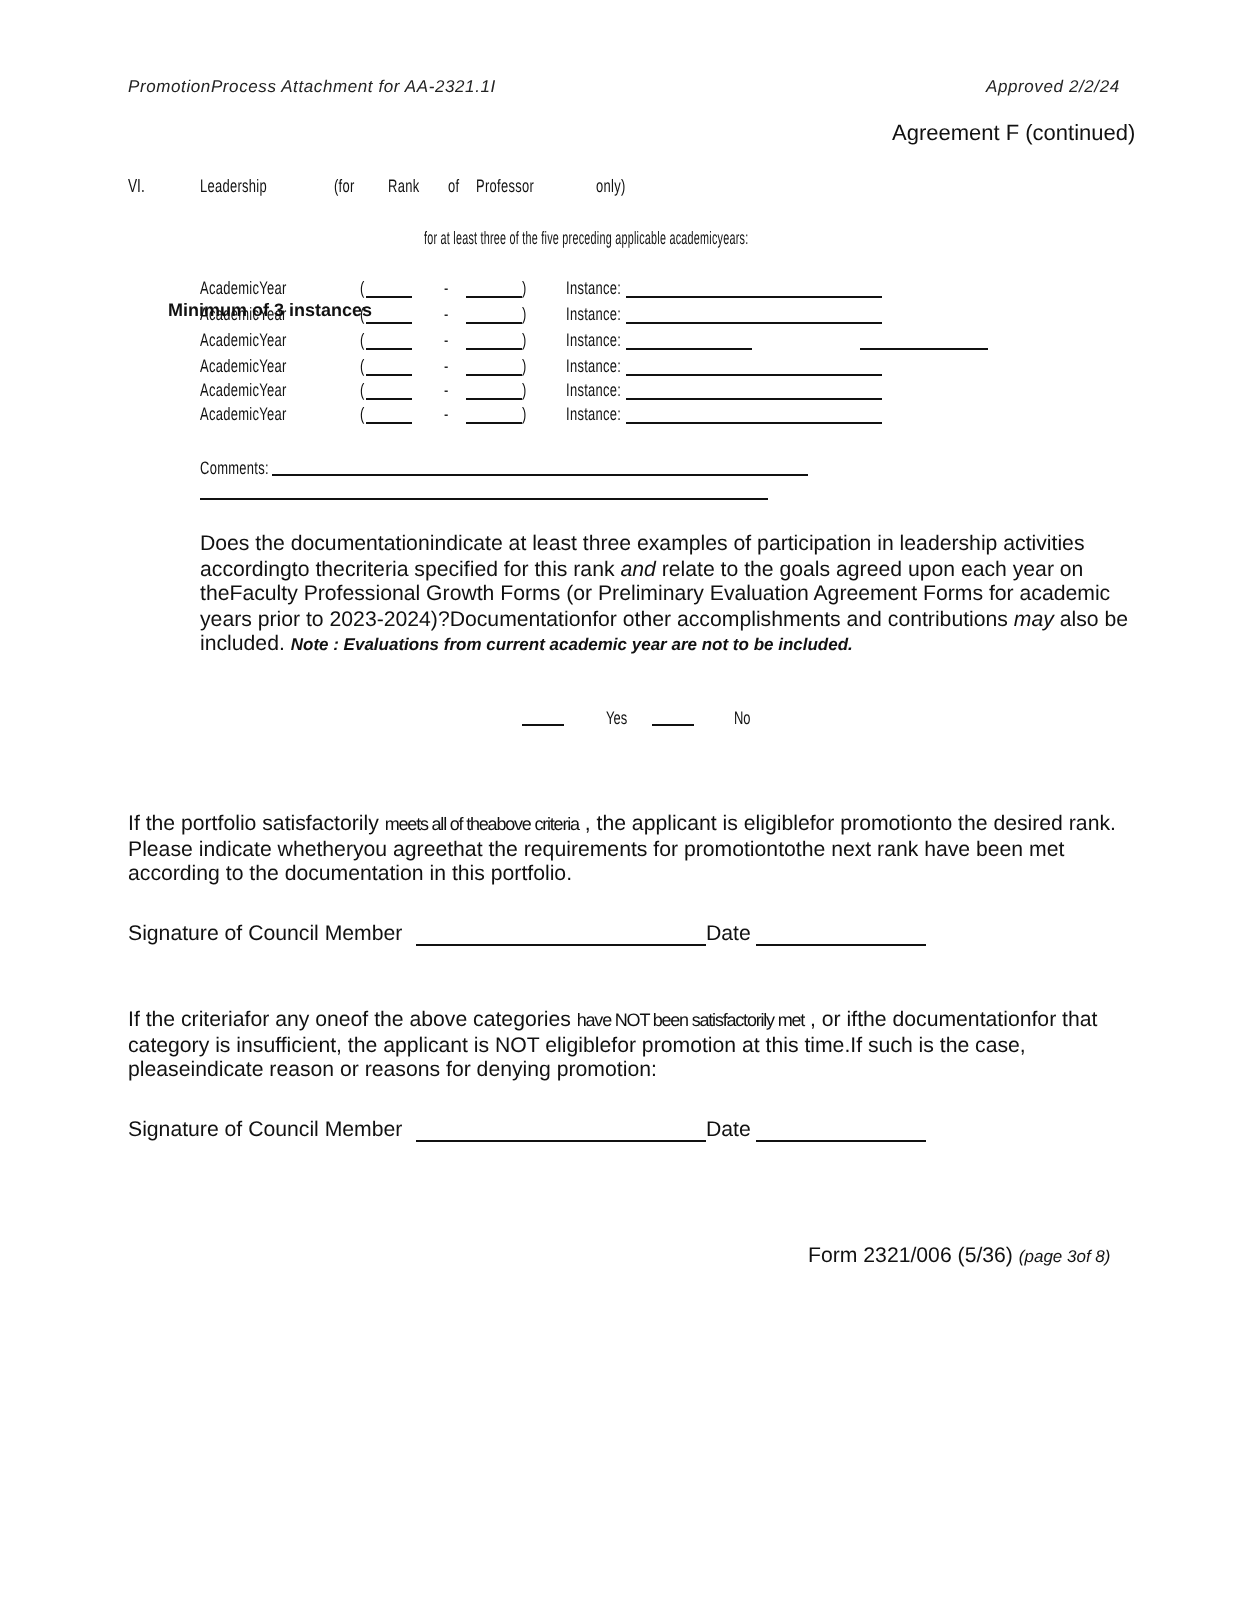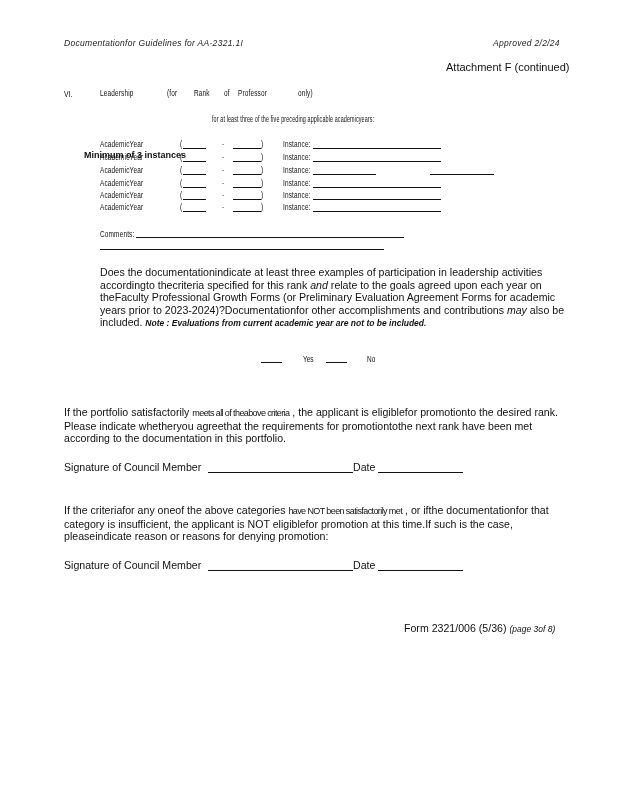--- a/index.html
+++ b/index.html
@@ -20,23 +20,23 @@
     .row .lbl { position: absolute; left: 0; top: 0; }
     .row .yr1 { position: absolute; left: 80px; top: 0; }
     .row .dash { position: absolute; left: 122px; top: 0; }
     .row .yr2 { position: absolute; left: 133px; top: 0; }
     .row .inst { position: absolute; left: 183px; top: 0; }
     .yn { font-size: 9px; transform: scaleX(0.72); transform-origin: left top; }
   </style>
 </head>
 <body>
 
-<div class="abs hdr" style="left:64px; top:38px;">Documentationfor    Guidelines  for  AA-2321.1I</div>
+<div class="abs hdr" style="left:64px; top:38px;">PromotionProcess    Attachment  for  AA-2321.1I</div>
 <div class="abs hdr" style="left:493px; top:38px;">Approved   2/2/24</div>
-<div class="abs att" style="left:446px; top:61px;">Attachment F (continued)</div>
+<div class="abs att" style="left:446px; top:61px;">Agreement F (continued)</div>
 
 <div class="abs cond-b" style="left:64px; top:88px;">VI.</div>
 <div class="abs cond" style="left:100px; top:88px;">Leadership</div>
 <div class="abs cond" style="left:167px; top:88px;">(for</div>
 <div class="abs cond" style="left:194px; top:88px;">Rank</div>
 <div class="abs cond" style="left:224px; top:88px;">of</div>
 <div class="abs cond" style="left:238px; top:88px;">Professor</div>
 <div class="abs cond" style="left:298px; top:88px;">only)</div>
 
 <div class="abs" style="left:84px; top:113px; font-size:9px; font-weight:bold;margin-top:37px;">Minimum   of 3 instances</div>

